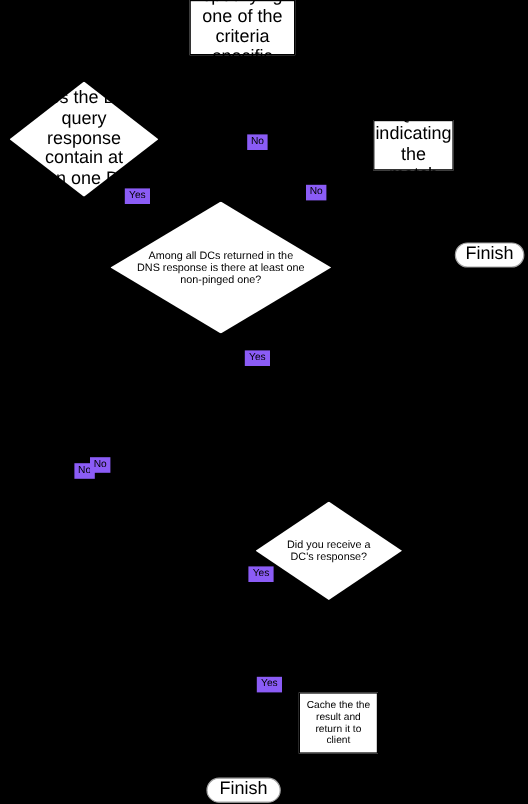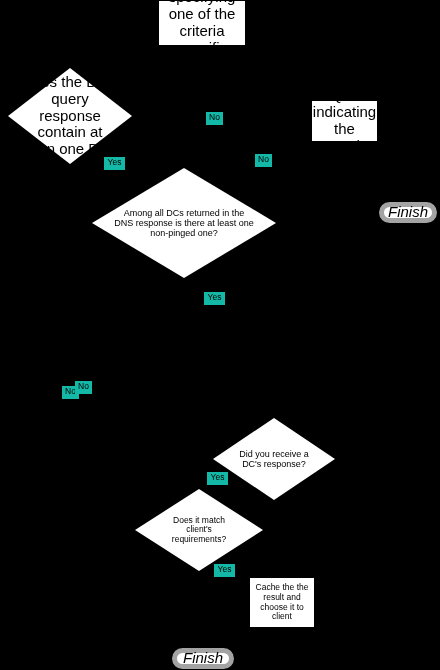--- a/index.html
+++ b/index.html
@@ -26,23 +26,22 @@
     display: flex;
     align-items: center;
     justify-content: center;
     text-align: center;
     line-height: 1.12;
   }
   .rect {
     border: 1px solid #000000;
   }
   .stadium {
-    border: 5px solid #a3a3a3;
+    border: 1px solid #a3a3a3;
     border-radius: 999px;
-    font-style: italic;
   }
   .diamond-wrap {
     position: absolute;
     display: flex;
     align-items: center;
     justify-content: center;
   }
   .diamond-shape {
     position: absolute;
     inset: 0;
@@ -52,21 +51,21 @@
     position: relative;
     z-index: 2;
     color: #000000;
     text-align: center;
     line-height: 1.12;
     padding: 0 6px;
     box-sizing: border-box;
   }
   .edge-label {
     position: absolute;
-    background: #14b8a6;
+    background: #8b5cf6;
     color: #000000;
     line-height: 1;
     padding: 1px 2px 2px 2px;
     box-sizing: border-box;
     text-align: center;
     white-space: nowrap;
   }
   .connector {
     position: absolute;
     background: #000000;
@@ -105,26 +104,22 @@
   </div>
 
   <div class="node stadium t10" style="left:379px; top:202px; width:58px; height:21px;">Finish</div>
 
 
   <div class="diamond-wrap" style="left:213px; top:418px; width:122px; height:82px;">
     <div class="diamond-shape" style="clip-path: polygon(50% 0%, 100% 50%, 50% 100%, 0% 50%);"></div>
     <div class="diamond-label t9" style="width:96px;">Did you receive a DC's response?</div>
   </div>
 
-  <div class="diamond-wrap" style="left:135px; top:489px; width:128px; height:82px;">
-    <div class="diamond-shape" style="clip-path: polygon(50% 0%, 100% 50%, 50% 100%, 0% 50%);"></div>
-    <div class="diamond-label t85" style="width:78px;">Does it match client's requirements?</div>
-  </div>
 
-  <div class="node rect t85" style="left:249px; top:577px; width:66px; height:51px; padding:2px 3px;">Cache the the result and choose it to client</div>
+  <div class="node rect t85" style="left:249px; top:577px; width:66px; height:51px; padding:2px 3px;">Cache the the result and return it to client</div>
 
   <div class="node stadium t10" style="left:172px; top:648px; width:62px; height:21px;">Finish</div>
 
   <div class="edge-label t85" style="left:206px; top:112px; width:17px; height:13px;">No</div>
 
   <div class="edge-label t85" style="left:104px; top:157px; width:21px; height:13px;">Yes</div>
 
   <div class="edge-label t85" style="left:255px; top:154px; width:17px; height:13px;">No</div>
 
   <div class="edge-label t85" style="left:204px; top:292px; width:21px; height:13px;">Yes</div>

